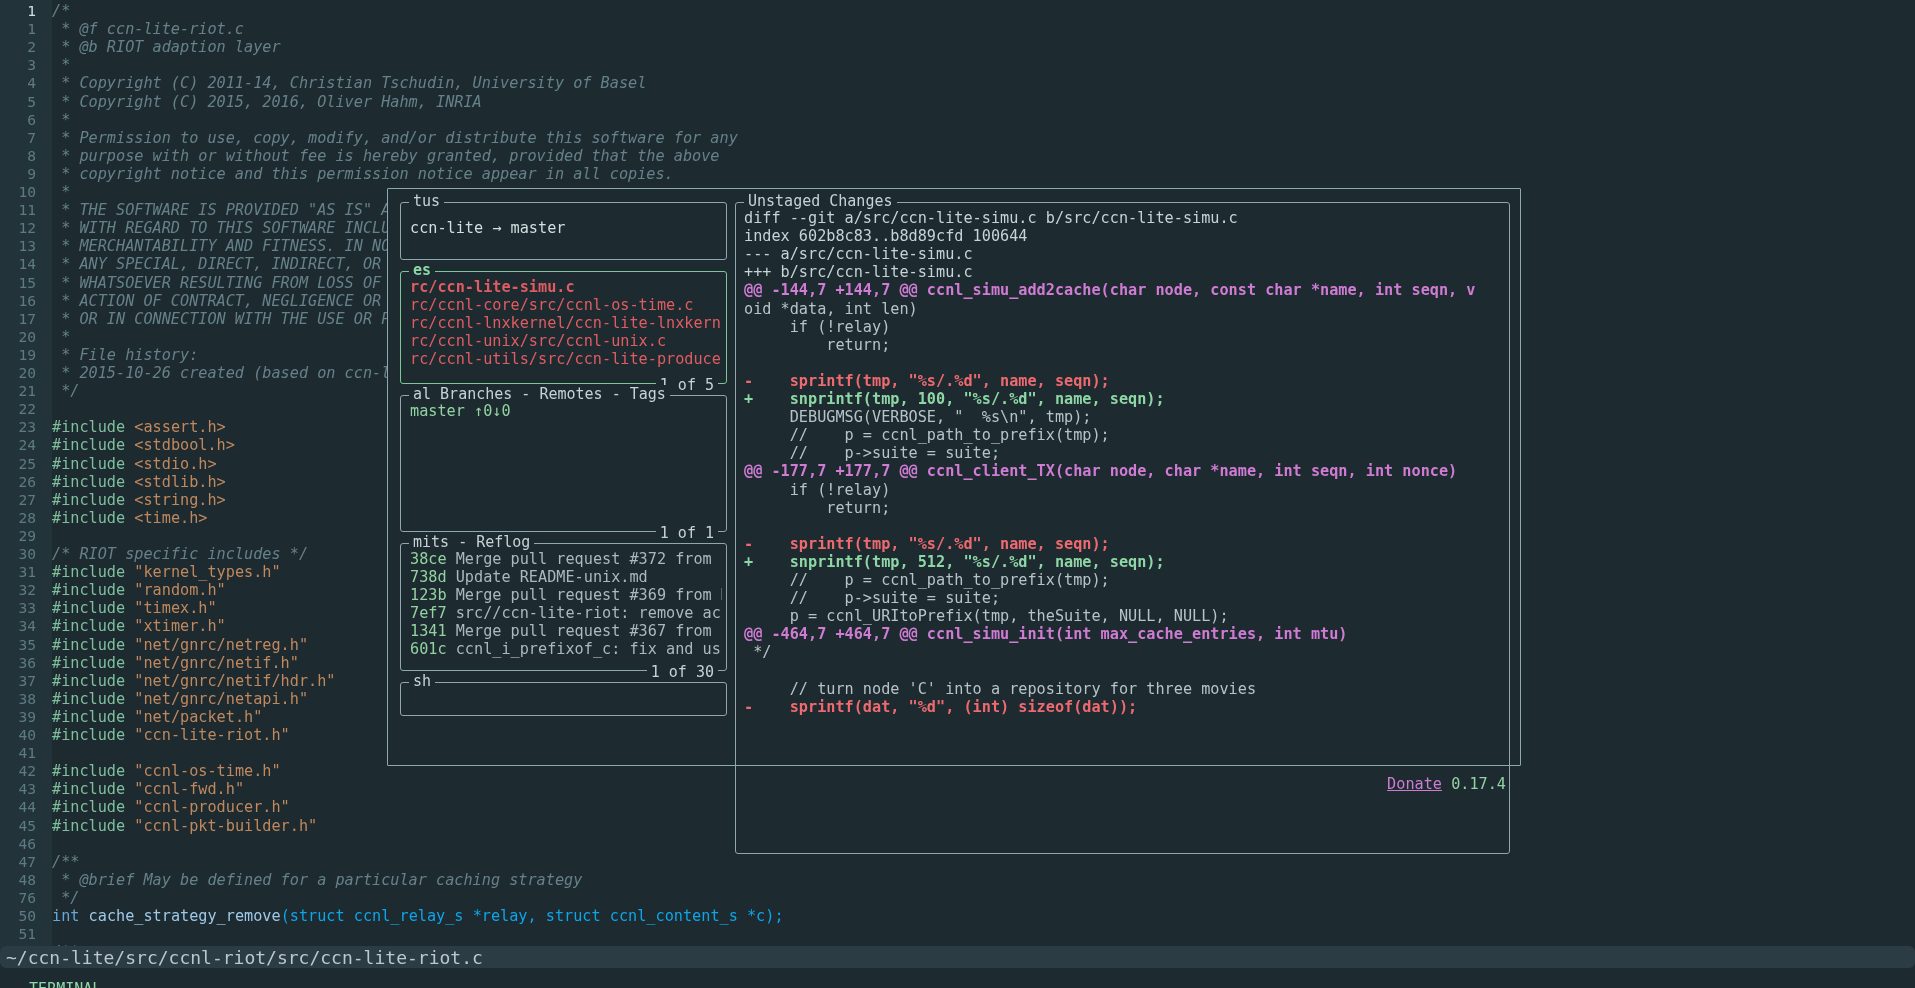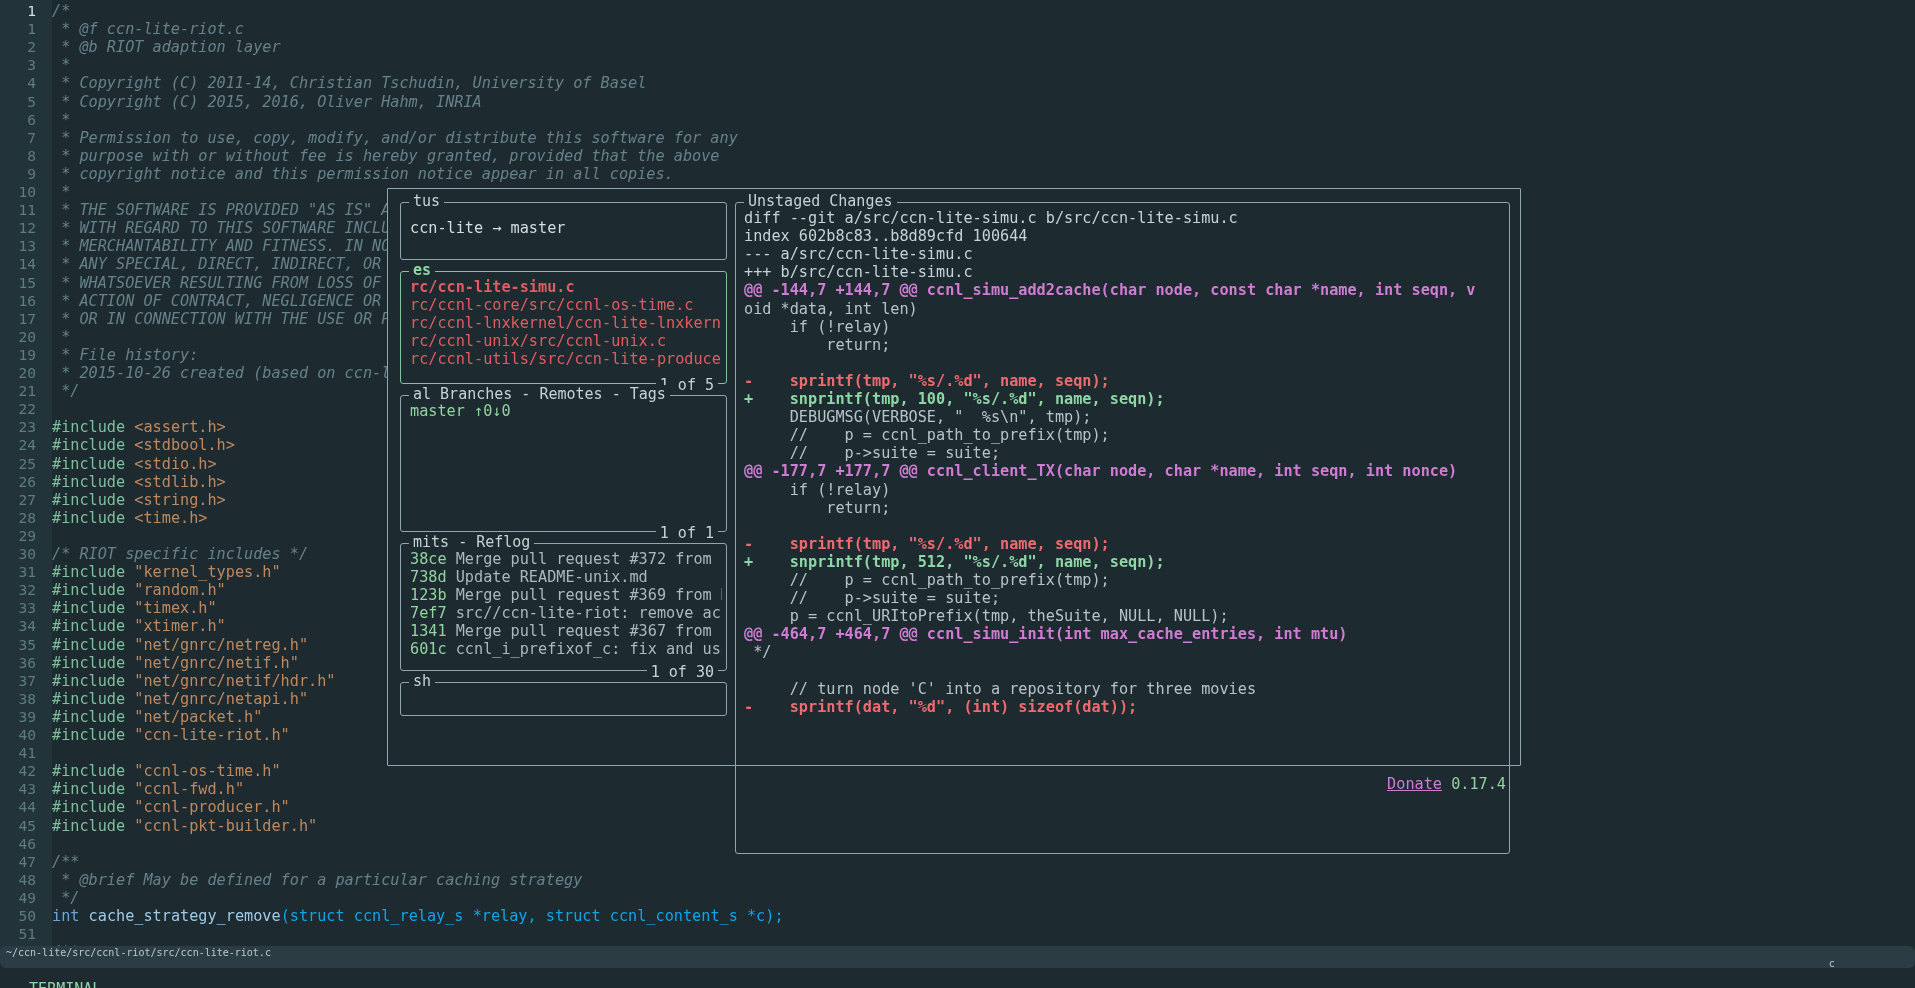--- a/index.html
+++ b/index.html
@@ -84,21 +84,21 @@
   .lg-footer {
     position: absolute; left: 14px; bottom: 6px; right: 14px;
     height: 20px; font-size: 15.2px; color: #8fb5c4; white-space: pre;
   }
   .donate { color: #d07bd4; text-decoration: underline; }
   .ver { color: #93d3a2; }
 
   
   .statusbar {
     position: absolute; left: 0; bottom: 20px; width: 1915px; height: 22px;
-    background: #2c3c44; color: #b9c9cd; font-size: 10px; border-radius: 6px;
+    background: #2c3c44; color: #b9c9cd; font-size: 18px; border-radius: 6px;
   }
   .sb-left { position: absolute; left: 6px; top: 1px; white-space: pre; }
   .sb-right { position: absolute; right: 8px; top: 1px; white-space: pre; }
   .sb-seg { display: inline-block; margin-left: 26px; }
   .modeline {
     position: absolute; left: 0; bottom: 0; width: 1915px; height: 20px;
     background: #1d2b30; color: #8fd6a6; font-size: 15px;
   }
   .ml-text { position: absolute; left: 2px; top: 12px; white-space: pre; }
 </style>
@@ -152,21 +152,21 @@
         <div class="code-line" style="top: 707.9px;"><span class="lnum">39</span><span class="ctext"><span class="pre">#include</span> <span class="str">"net/packet.h"</span></span></div>
         <div class="code-line" style="top: 726px;"><span class="lnum">40</span><span class="ctext"><span class="pre">#include</span> <span class="str">"ccn-lite-riot.h"</span></span></div>
         <div class="code-line" style="top: 744.1px;"><span class="lnum">41</span><span class="ctext"><span class="plain"></span></span></div>
         <div class="code-line" style="top: 762.2px;"><span class="lnum">42</span><span class="ctext"><span class="pre">#include</span> <span class="str">"ccnl-os-time.h"</span></span></div>
         <div class="code-line" style="top: 780.3px;"><span class="lnum">43</span><span class="ctext"><span class="pre">#include</span> <span class="str">"ccnl-fwd.h"</span></span></div>
         <div class="code-line" style="top: 798.4px;"><span class="lnum">44</span><span class="ctext"><span class="pre">#include</span> <span class="str">"ccnl-producer.h"</span></span></div>
         <div class="code-line" style="top: 816.5px;"><span class="lnum">45</span><span class="ctext"><span class="pre">#include</span> <span class="str">"ccnl-pkt-builder.h"</span></span></div>
         <div class="code-line" style="top: 834.6px;"><span class="lnum">46</span><span class="ctext"><span class="plain"></span></span></div>
         <div class="code-line" style="top: 852.7px;"><span class="lnum">47</span><span class="ctext"><span class="cmt">/**</span></span></div>
         <div class="code-line" style="top: 870.8px;"><span class="lnum">48</span><span class="ctext"><span class="cmt"> * @brief May be defined for a particular caching strategy</span></span></div>
-        <div class="code-line" style="top: 888.9px;"><span class="lnum">49</span><span class="ctext"><span class="cmt"> */</span></span></div>
+        <div class="code-line" style="top: 888.9px;"><span class="lnum">76</span><span class="ctext"><span class="cmt"> */</span></span></div>
         <div class="code-line" style="top: 907px;"><span class="lnum">50</span><span class="ctext"><span class="kw">int</span> <span class="fn">cache_strategy_remove</span><span class="plain">(struct ccnl_relay_s *relay, struct ccnl_content_s *c);</span></span></div>
         <div class="code-line" style="top: 925.1px;"><span class="lnum">51</span><span class="ctext"><span class="plain"></span></span></div>
         <div class="code-line" style="top: 943.2px;"><span class="lnum">52</span><span class="ctext"><span class="cmt">/**</span></span></div>
       </div>
   </div>
 
   <div class="lg">
 
     <div class="panel" style="left:12px; top:13px; width:327px; height:58px;">
       <span class="panel-title">tus</span>

